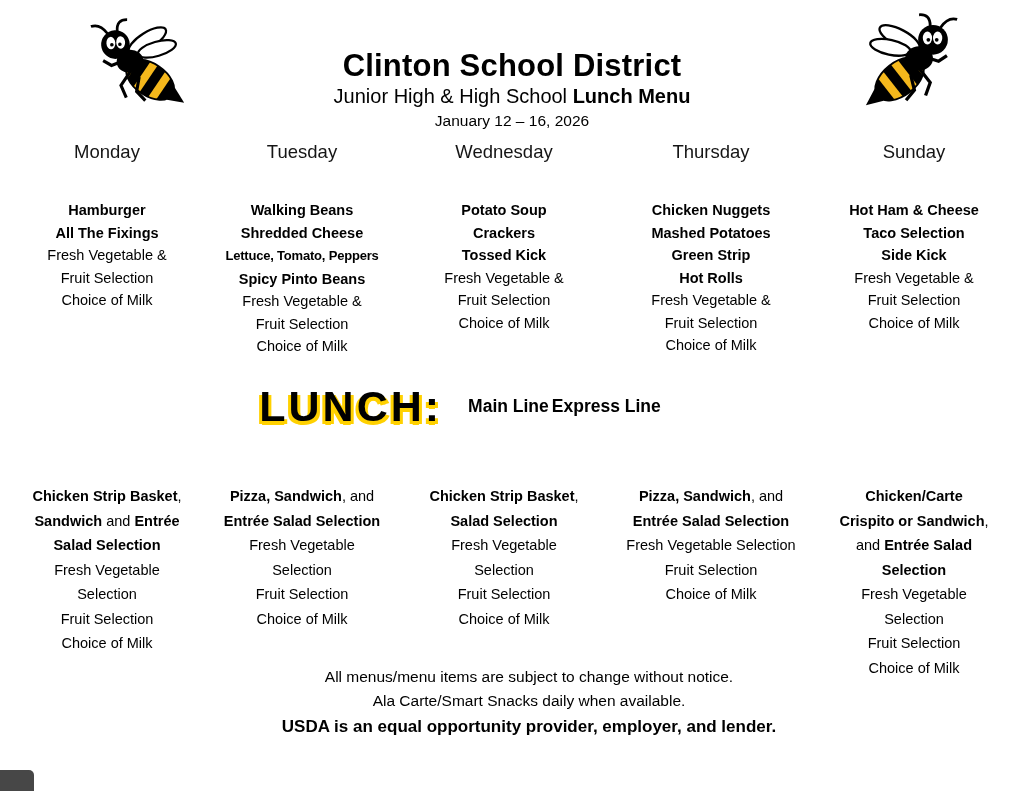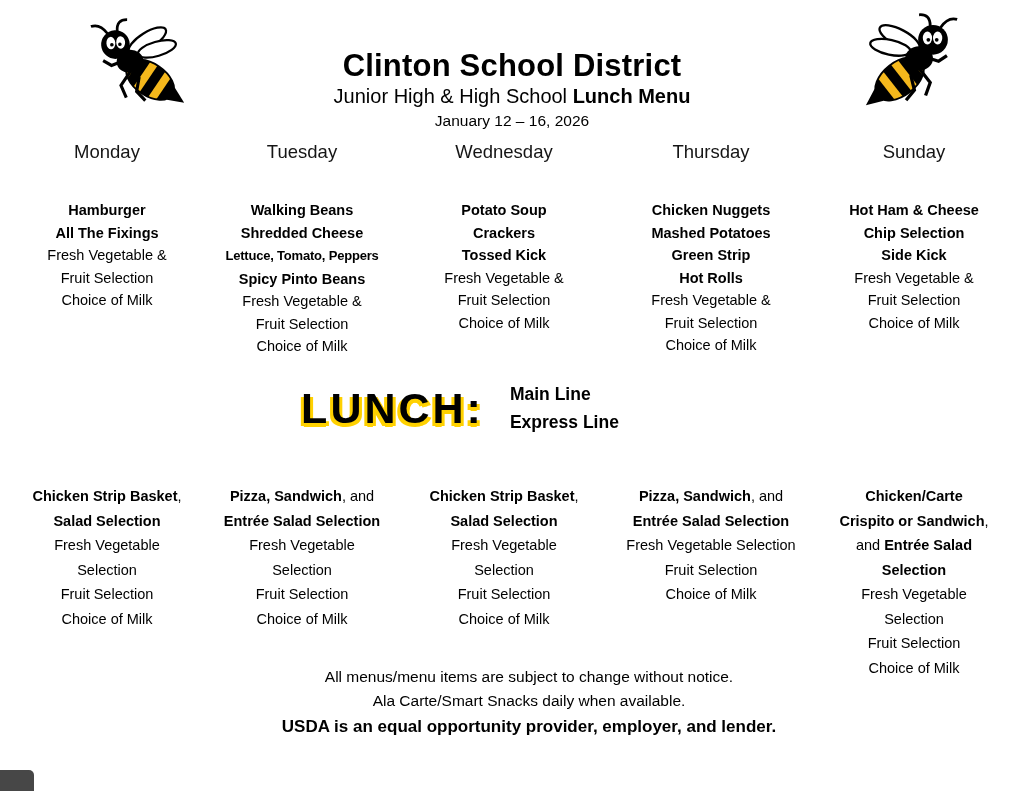--- a/index.html
+++ b/index.html
@@ -26,21 +26,21 @@
   .row-top { top:199px; }
   .row-bottom { top:484px; }
   .cell { text-align:center; font-size:14.5px; padding:0 6px; }
   .row-top .cell { line-height:22.5px; }
   .row-bottom .cell { line-height:24.5px; }
 
   .lunch { position:absolute; top:382px; left:0; right:104px;
            display:flex; justify-content:center; align-items:center; gap:26px; }
   .lunch-word { font-size:43px; font-weight:bold; letter-spacing:3px; color:#000;
                 text-shadow:-3px 3px 0 #ffd100, 3px 3px 0 #ffd100, 0 4px 0 #ffd100; }
-  .lunch-lines { display:flex; flex-direction:column; gap:3px; align-items:flex-start;
+  .lunch-lines { display:flex; flex-direction:row; gap:3px; align-items:flex-start;
                  font-weight:bold; font-size:17.5px; line-height:25px; }
 
   .footer { position:absolute; top:665px; left:0; right:0; text-align:center;margin-left:34px; }
   .footer-line { font-size:15.5px; line-height:24px; }
   .footer-bold { font-size:17px; font-weight:bold; margin-top:4px; }
 
   .corner-artifact { position:absolute; left:0; bottom:0; width:34px; height:21px;
                      background:#474747; border-top-right-radius:5px; }
 </style>
 </head>
@@ -149,39 +149,40 @@
         <div><span class="b">Chicken Nuggets</span></div>
         <div><span class="b">Mashed Potatoes</span></div>
         <div><span class="b">Green Strip</span></div>
         <div><span class="b">Hot Rolls</span></div>
         <div><span>Fresh Vegetable &amp;</span></div>
         <div><span>Fruit Selection</span></div>
         <div><span>Choice of Milk</span></div>
       </div>
     <div class="cell">
         <div><span class="b">Hot Ham &amp; Cheese</span></div>
-        <div><span class="b">Chip Selection</span></div>
+        <div><span class="b">Taco Selection</span></div>
         <div><span class="b">Side Kick</span></div>
         <div><span>Fresh Vegetable &amp;</span></div>
         <div><span>Fruit Selection</span></div>
         <div><span>Choice of Milk</span></div>
       </div>
   </div>
 
   <div class="lunch">
     <div class="lunch-word">LUNCH:</div>
     <div class="lunch-lines">
       <div>Main Line</div>
       <div>Express Line</div>
     </div>
   </div>
 
   <div class="grid5 row-bottom">
     <div class="cell">
         <div><span class="b">Chicken Strip Basket</span><span>,</span></div>
+        <div><span class="b">Sandwich</span><span> and </span><span class="b">Entrée</span></div>
         <div><span class="b">Salad Selection</span></div>
         <div><span>Fresh Vegetable</span></div>
         <div><span>Selection</span></div>
         <div><span>Fruit Selection</span></div>
         <div><span>Choice of Milk</span></div>
       </div>
     <div class="cell">
         <div><span class="b">Pizza, Sandwich</span><span>, and</span></div>
         <div><span class="b">Entrée Salad Selection</span></div>
         <div><span>Fresh Vegetable</span></div>

